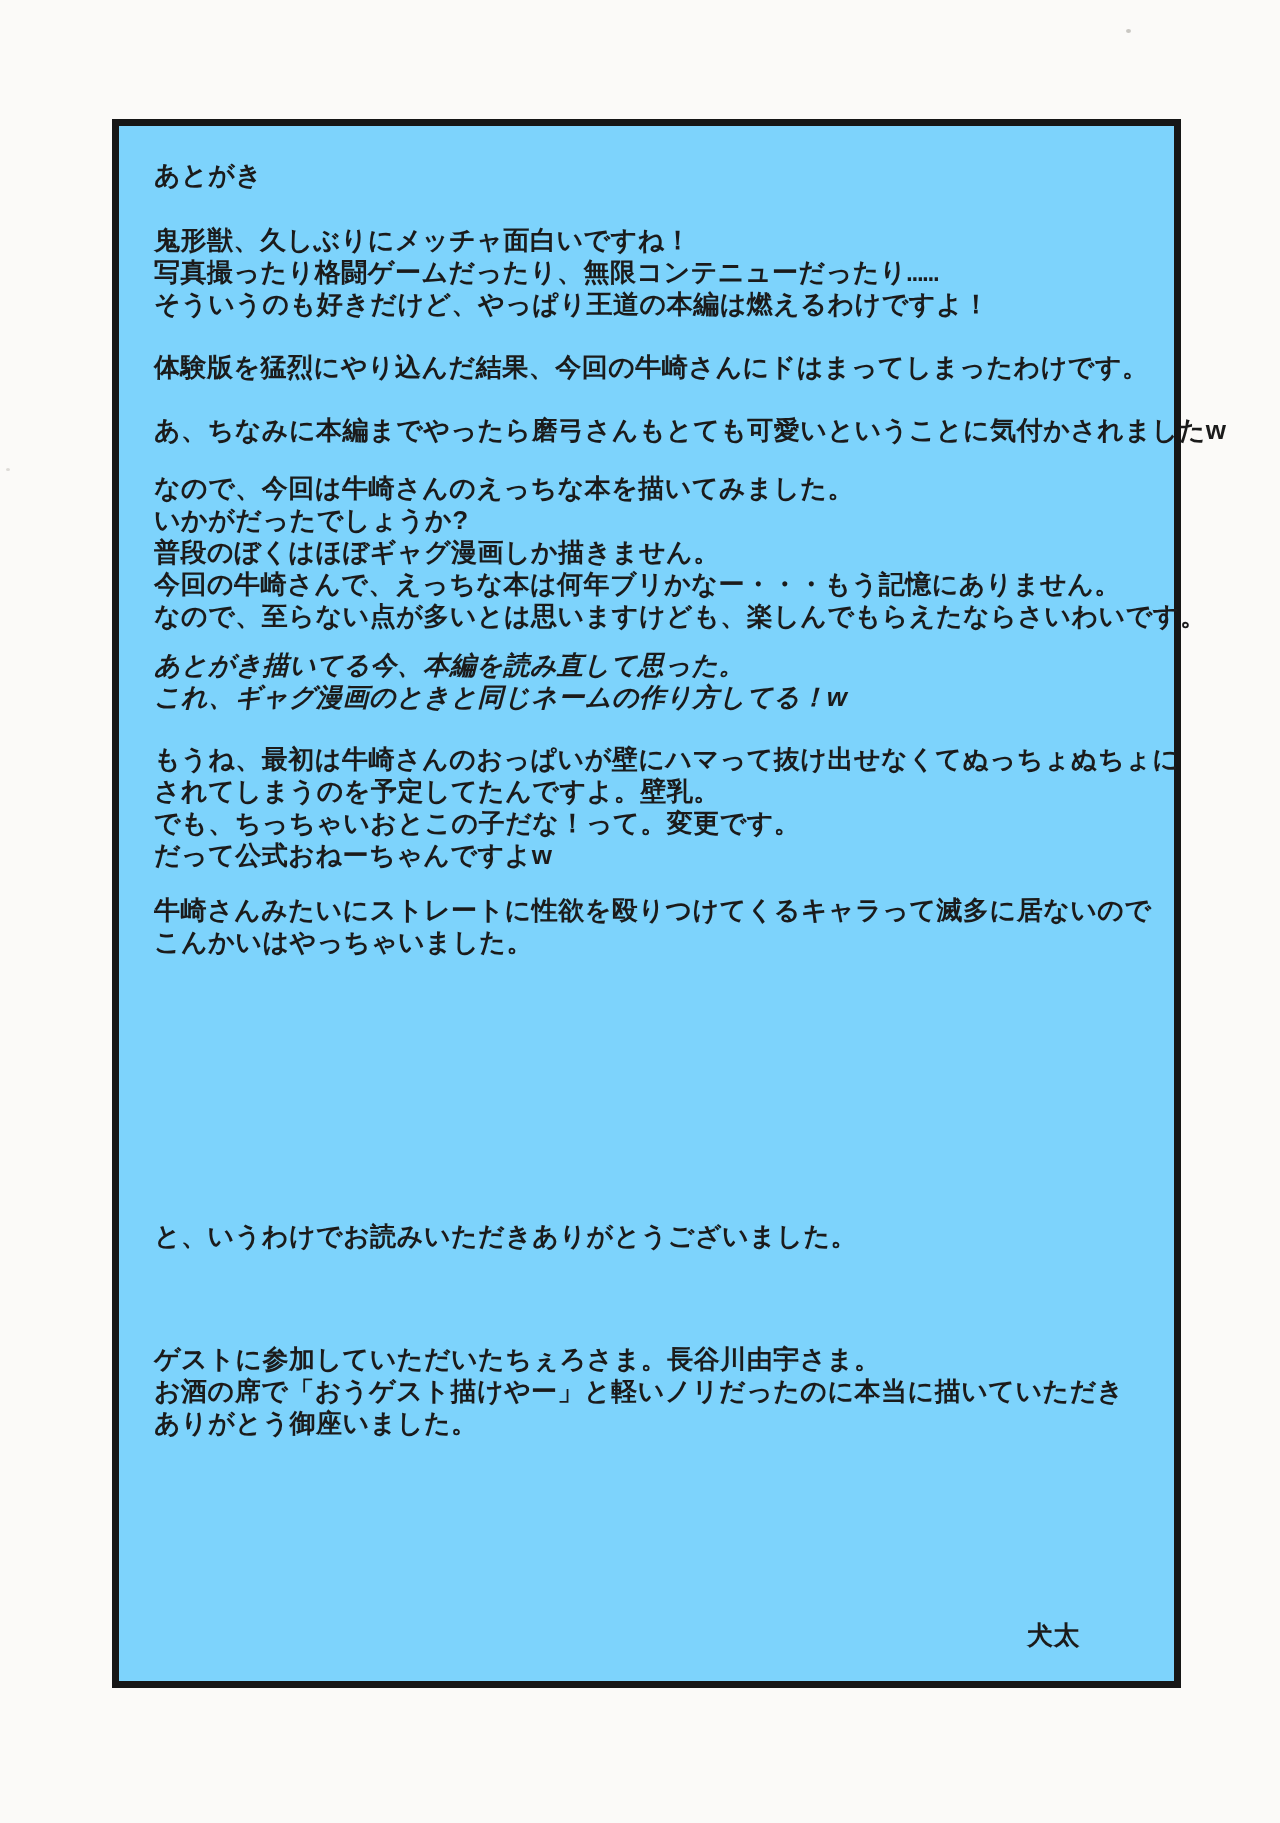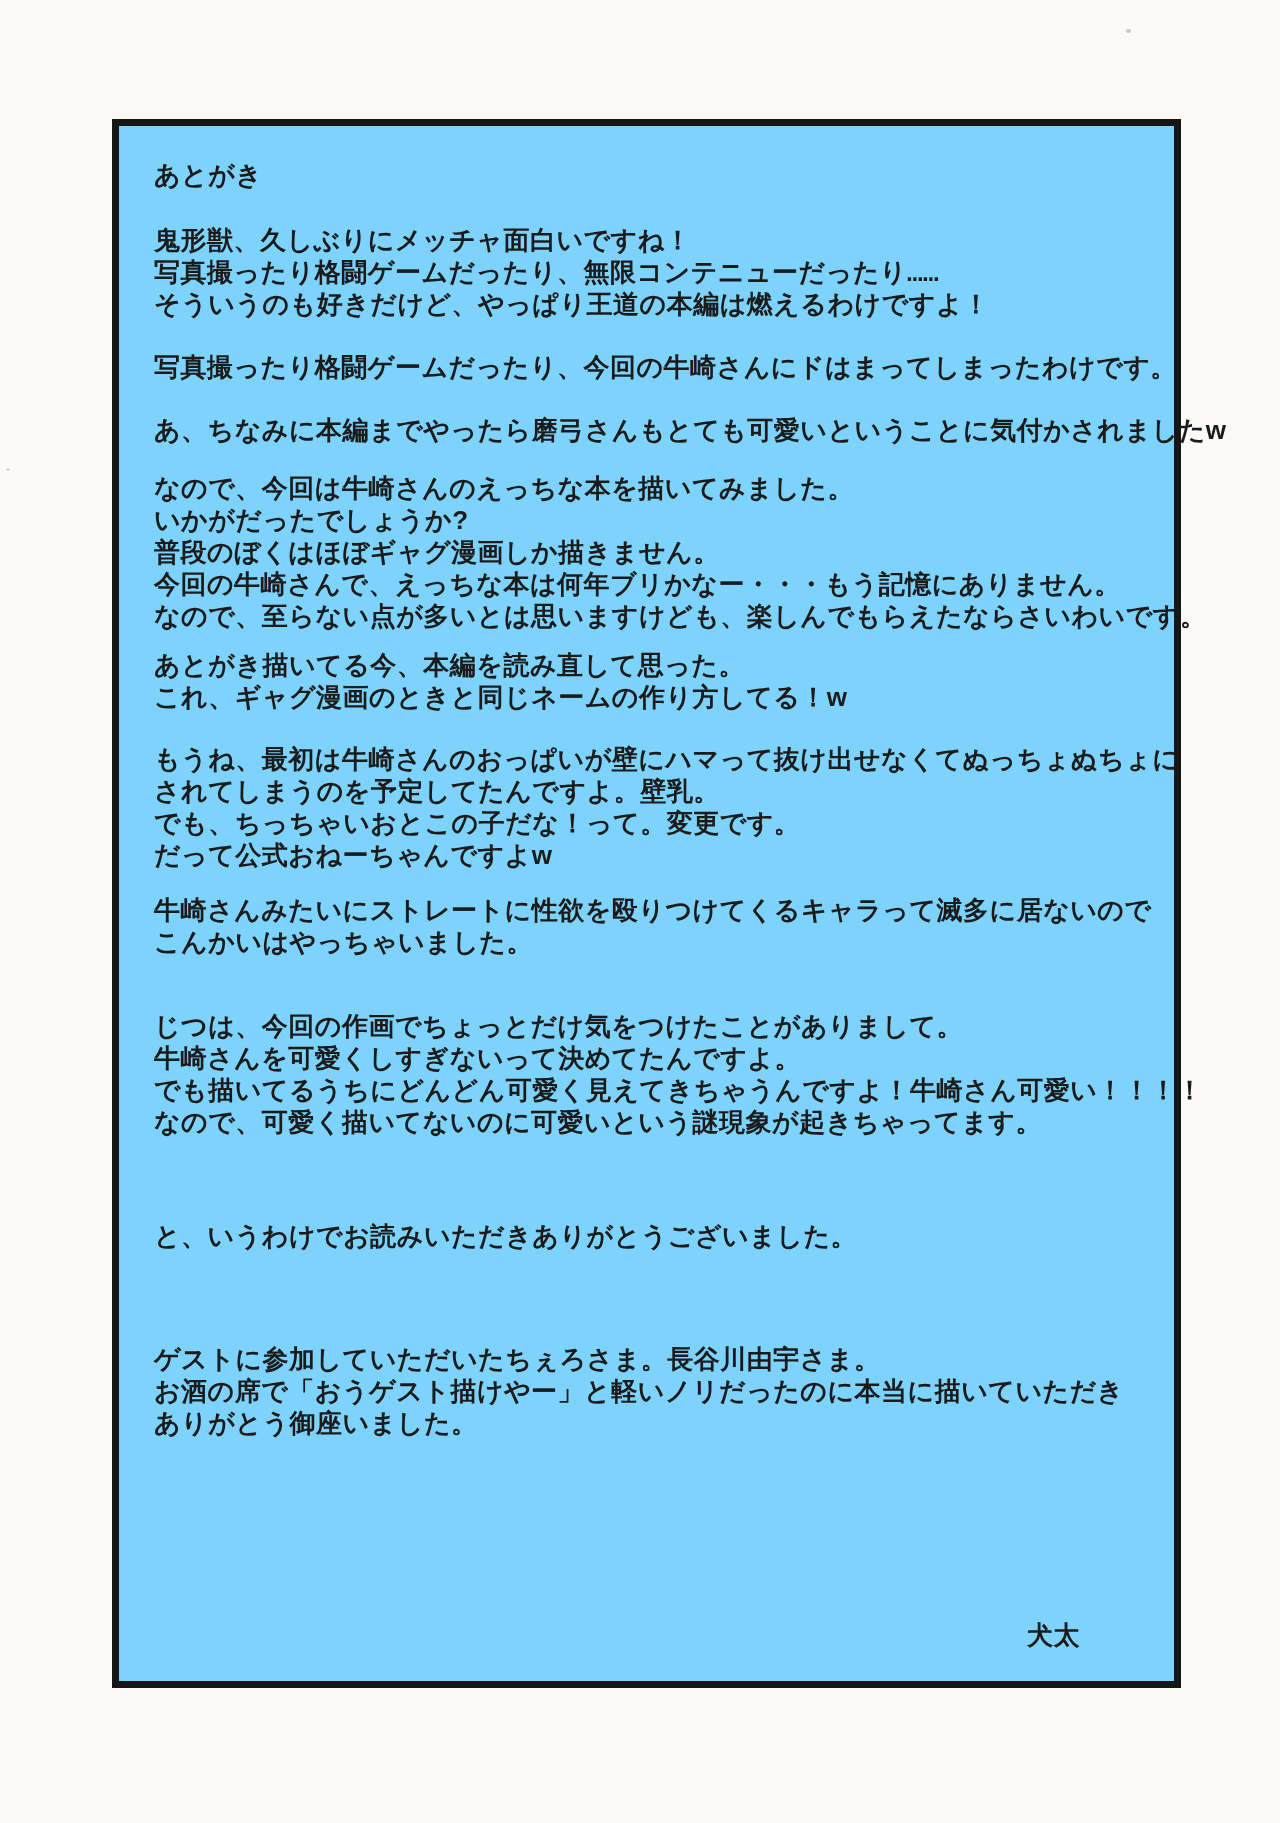--- a/index.html
+++ b/index.html
@@ -37,21 +37,21 @@
     font-weight: 600;
     letter-spacing: 0.5px;
     white-space: pre;
     color: #1b1b1b;
   }
   .title   { top: 33px;  }
   .p1      { top: 100px; font-family: Liberation Mono, monospace; }
   .p2      { top: 225px; }
   .p3      { top: 288px; }
   .p4      { top: 346px; }
-  .p5      { top: 523px; }
+  .p5      { top: 523px; font-style: italic; }
   .p6      { top: 617px; }
   .p7      { top: 768px; }
   .p8      { top: 884px; }
   .p9      { top: 1094px; }
   .p10     { top: 1217px; }
   .p11     { top: 1337px; }
   .signature {
     top: 1493px;
     left: 908px;
   }
@@ -69,39 +69,35 @@
 <div class="page">
   <span class="speck speck-1"></span>
   <span class="speck speck-2"></span>
 
   <div class="frame">
     <h1 class="txt title">あとがき</h1>
 
     <p class="txt p1">鬼形獣、久しぶりにメッチャ面白いですね！
 写真撮ったり格闘ゲームだったり、無限コンテニューだったり……
 そういうのも好きだけど、やっぱり王道の本編は燃えるわけですよ！</p>
-    <p class="txt p2">写真撮ったり格闘ゲームだったり、今回の牛崎さんにドはまってしまったわけです。</p>
+    <p class="txt p2">体験版を猛烈にやり込んだ結果、今回の牛崎さんにドはまってしまったわけです。</p>
     <p class="txt p4">なので、今回は牛崎さんのえっちな本を描いてみました。
 いかがだったでしょうか?
 普段のぼくはほぼギャグ漫画しか描きません。
 今回の牛崎さんで、えっちな本は何年ブリかなー・・・もう記憶にありません。
 なので、至らない点が多いとは思いますけども、楽しんでもらえたならさいわいです。</p>
     <p class="txt p3">あ、ちなみに本編までやったら磨弓さんもとても可愛いということに気付かされましたw</p>
     <p class="txt p5">あとがき描いてる今、本編を読み直して思った。
 これ、ギャグ漫画のときと同じネームの作り方してる！w</p>
     <p class="txt p7">牛崎さんみたいにストレートに性欲を殴りつけてくるキャラって滅多に居ないので
 こんかいはやっちゃいました。</p>
     <p class="txt p6">もうね、最初は牛崎さんのおっぱいが壁にハマって抜け出せなくてぬっちょぬちょに
 されてしまうのを予定してたんですよ。壁乳。
 でも、ちっちゃいおとこの子だな！って。変更です。
 だって公式おねーちゃんですよw</p>
-    <p class="txt p8">じつは、今回の作画でちょっとだけ気をつけたことがありまして。
-牛崎さんを可愛くしすぎないって決めてたんですよ。
-でも描いてるうちにどんどん可愛く見えてきちゃうんですよ！牛崎さん可愛い！！！！
-なので、可愛く描いてないのに可愛いという謎現象が起きちゃってます。</p>
     <p class="txt p9">と、いうわけでお読みいただきありがとうございました。</p>
     <p class="txt p10">ゲストに参加していただいたちぇろさま。長谷川由宇さま。
 お酒の席で「おうゲスト描けやー」と軽いノリだったのに本当に描いていただき
 ありがとう御座いました。</p>
 
     <p class="txt signature">犬太</p>
   </div>
 </div>
 
 </body></html>

